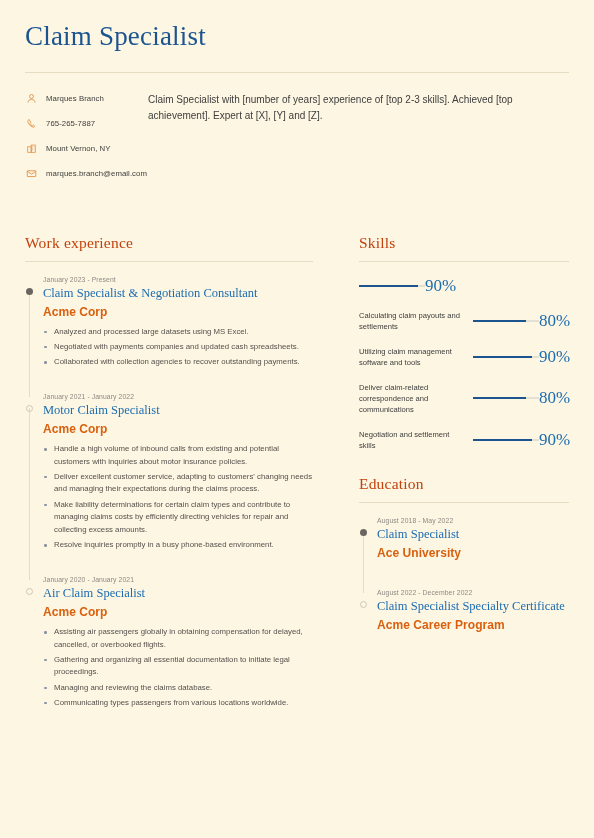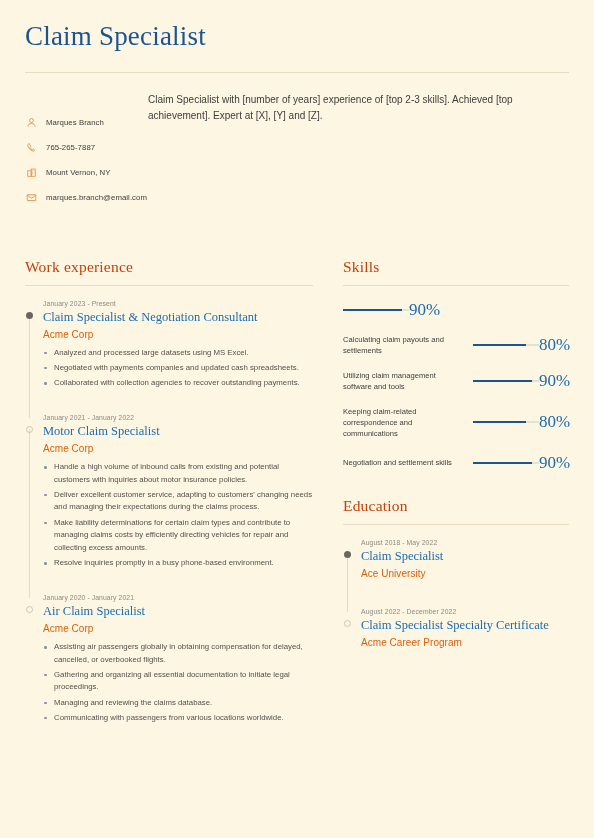--- a/index.html
+++ b/index.html
@@ -39,21 +39,20 @@
 
   .header-body {
     display: flex;
     align-items: flex-start;
   }
 
   .contact-col {
     width: 123px;
     flex: 0 0 123px;
     padding-top: 1px;
-    margin-top: 24px;
   }
 
   .contact-row {
     display: flex;
     align-items: center;
     margin-bottom: 12px;
   }
 
   .contact-icon {
     width: 13px;
@@ -91,20 +90,21 @@
 
   .col-left {
     width: 310px;
     flex: 0 0 310px;
     padding-right: 22px;
   }
 
   .col-right {
     flex: 1;
     padding-left: 8px;
+    margin-left: 16px;
   }
 
   .section-title {
     font-family: "Liberation Serif", serif;
     font-size: 15.5px;
     font-weight: 400;
     color: #c2410c;
     letter-spacing: 0.2px;
     margin-bottom: 9px;
   }
@@ -158,22 +158,22 @@
   .entry-title {
     font-family: "Liberation Serif", serif;
     font-size: 12.5px;
     color: #1c6cb0;
     font-weight: 400;
     line-height: 1.2;
     margin-bottom: 4px;
   }
 
   .entry-org {
-    font-size: 10px;
-    font-weight: normal;
+    font-size: 12px;
+    font-weight: bold;
     color: #d9600e;
     letter-spacing: 0.05px;
     margin-bottom: 7px;
   }
 
   .entry-points { list-style: none; }
 
   .entry-points li {
     position: relative;
     padding-left: 11px;
@@ -329,21 +329,21 @@
         <div class="tl-entry">
 
           <span class="tl-dot hollow"></span>
           <div class="entry-date">January 2020 - January 2021</div>
           <div class="entry-title">Air Claim Specialist</div>
           <div class="entry-org">Acme Corp</div>
           <ul class="entry-points">
             <li>Assisting air passengers globally in obtaining compensation for delayed, cancelled, or overbooked flights.</li>
             <li>Gathering and organizing all essential documentation to initiate legal proceedings.</li>
             <li>Managing and reviewing the claims database.</li>
-            <li>Communicating with passengers from various locations worldwide.</li>
+            <li>Communicating types passengers from various locations worldwide.</li>
           </ul>
         </div>
 
       </div>
     </div>
 
     <div class="col-right">
 
       <div>
         <h2 class="section-title">Skills</h2>
@@ -368,21 +368,21 @@
 
           <div class="skill-row">
             <span class="skill-name">Utilizing claim management software and tools</span>
             <span class="skill-bar">
               <span class="skill-fill" style="width: 90%;"></span>
             </span>
             <span class="skill-pct">90%</span>
           </div>
 
           <div class="skill-row">
-            <span class="skill-name">Keeping claim-related correspondence and communications</span>
+            <span class="skill-name">Deliver claim-related correspondence and communications</span>
             <span class="skill-bar">
               <span class="skill-fill" style="width: 80%;"></span>
             </span>
             <span class="skill-pct">80%</span>
           </div>
 
           <div class="skill-row">
             <span class="skill-name">Negotiation and settlement skills</span>
             <span class="skill-bar">
               <span class="skill-fill" style="width: 90%;"></span>

